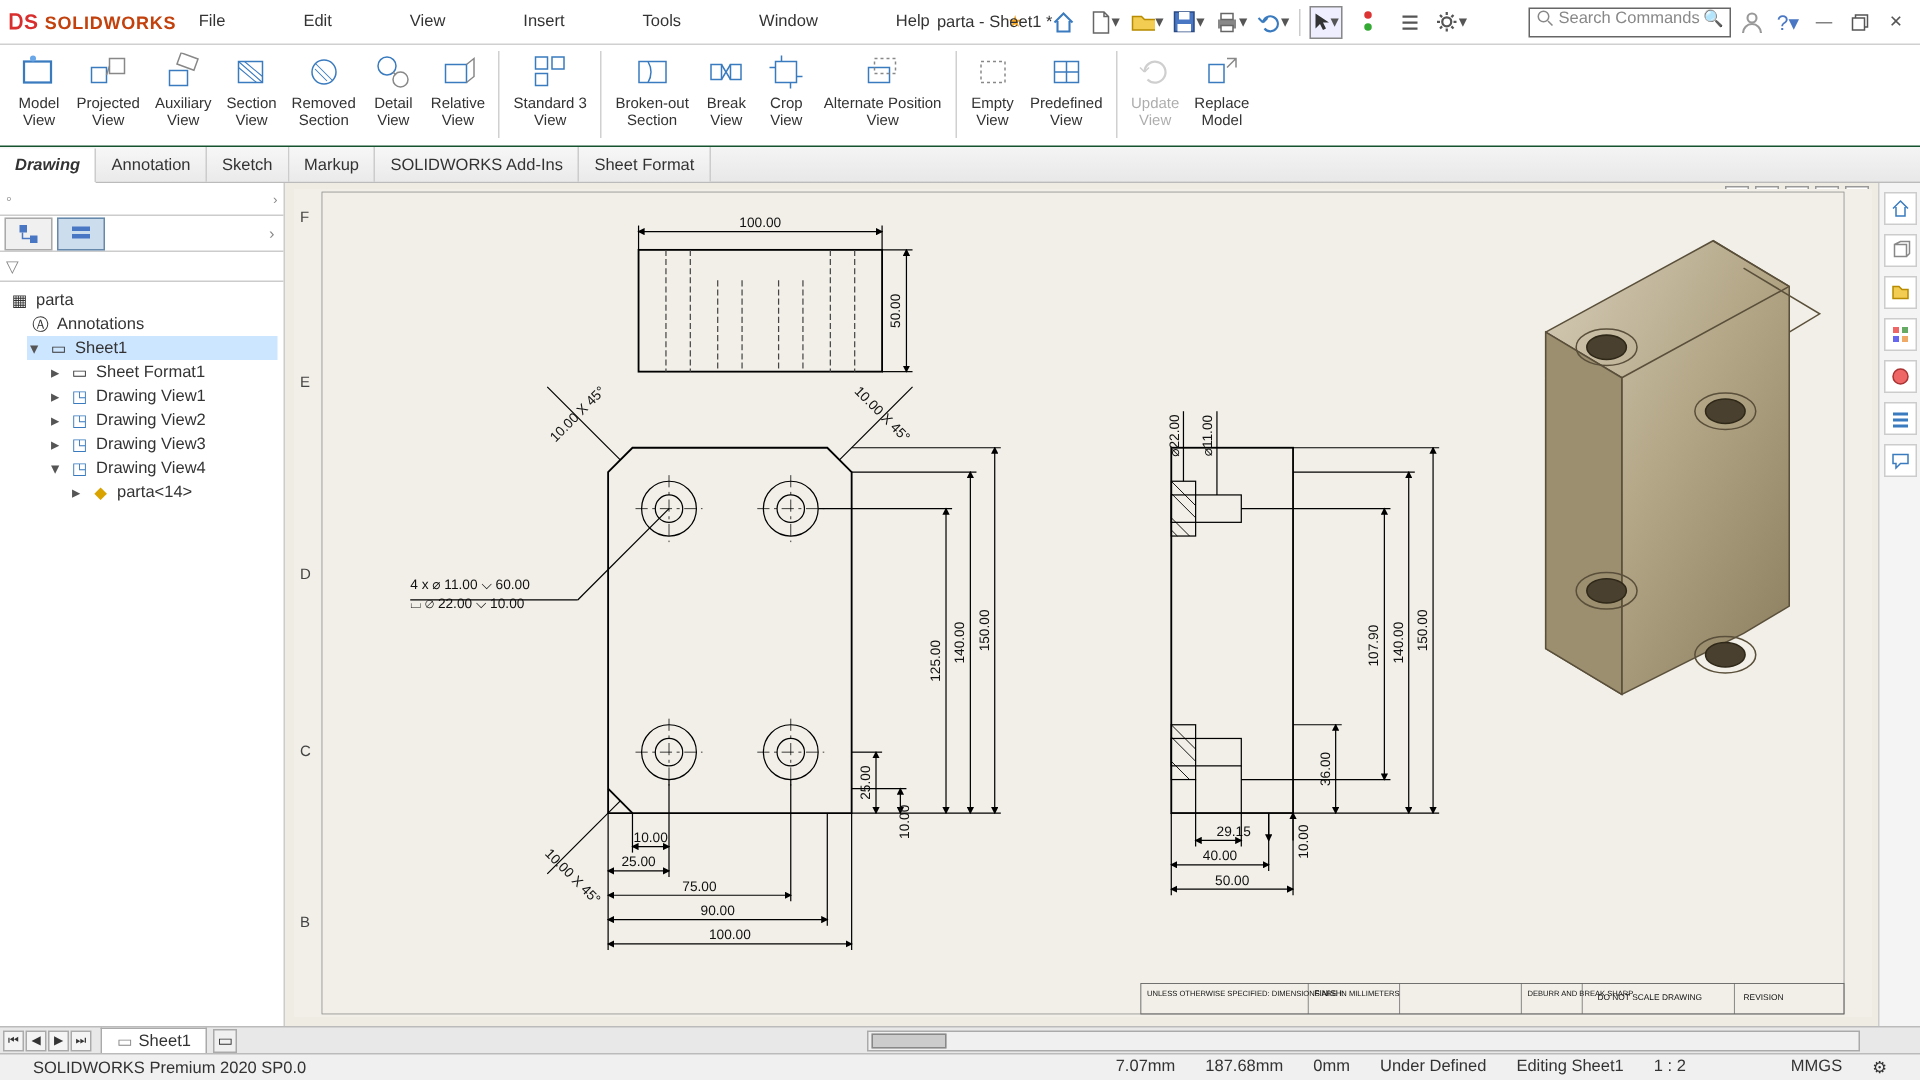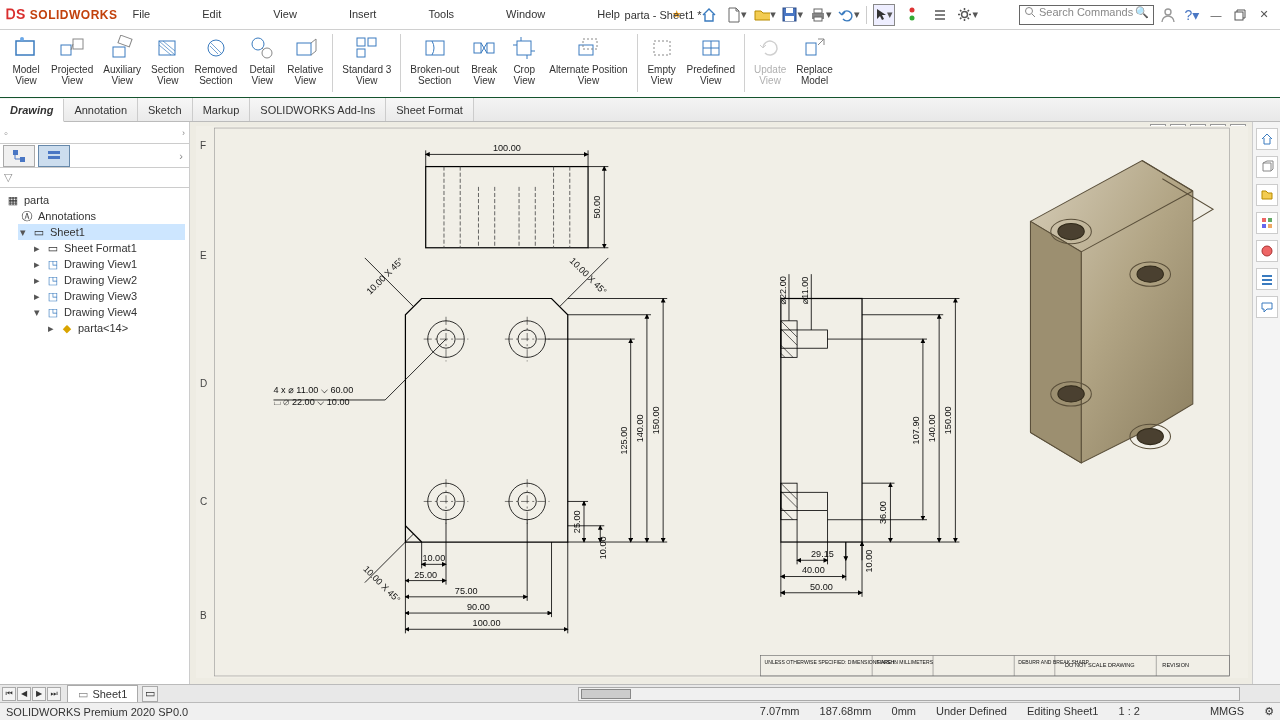--- a/index.html
+++ b/index.html
@@ -60,21 +60,21 @@
 
 
 .sheet-tabs { height:18px; background:#e8e8e8; border-top:1px solid #bbb; display:flex; align-items:center; font-size:11px;}
 .sheet-nav { display:flex; align-items:center; padding:0 2px; gap:1px;}
 .sheet-nav div{width:14px;height:14px;border:1px solid #aaa;display:flex;align-items:center;justify-content:center;font-size:8px;background:#f4f4f4;}
 .sheet-tab { padding:0 10px; background:#fff; border:1px solid #aaa; border-bottom:none; height:17px; display:flex; align-items:center; margin-left:4px;}
 .hscroll { margin-left: 420px; flex:1; height:14px; border:1px solid #aaa; position:relative; background:#f0f0f0; margin-right:40px;}
 .hscroll .thumb { position:absolute; left:2px; top:1px; height:10px; width:50px; background:#ccc; border:1px solid #888;}
 
 
-.statusbar { height:18px; background:#f0f0f0; border-top:1px solid #bbb; display:flex; align-items:center; font-size:11px; padding:0 6px;}
+.statusbar { height:18px; background:#f0f0f0; border-top:1px solid #bbb; display:flex; align-items:center; font-size:11px; padding:0 22px;}
 .statusbar .sp { margin-left:auto; display:flex; gap:20px;}
 
 svg { display:block; }
 .dim-text { font-size:9px; fill:#111; font-family:Arial; }
 .thin { stroke:#000; stroke-width:0.8; fill:none; }
 .med { stroke:#000; stroke-width:1.2; fill:none; }
 .dash { stroke:#444; stroke-width:0.8; fill:none; stroke-dasharray:4 2;}
 .center { stroke:#000; stroke-width:0.5; fill:none; stroke-dasharray:8 3 2 3;}
 .hatch { stroke:#000; stroke-width:0.6; }
 </style>

